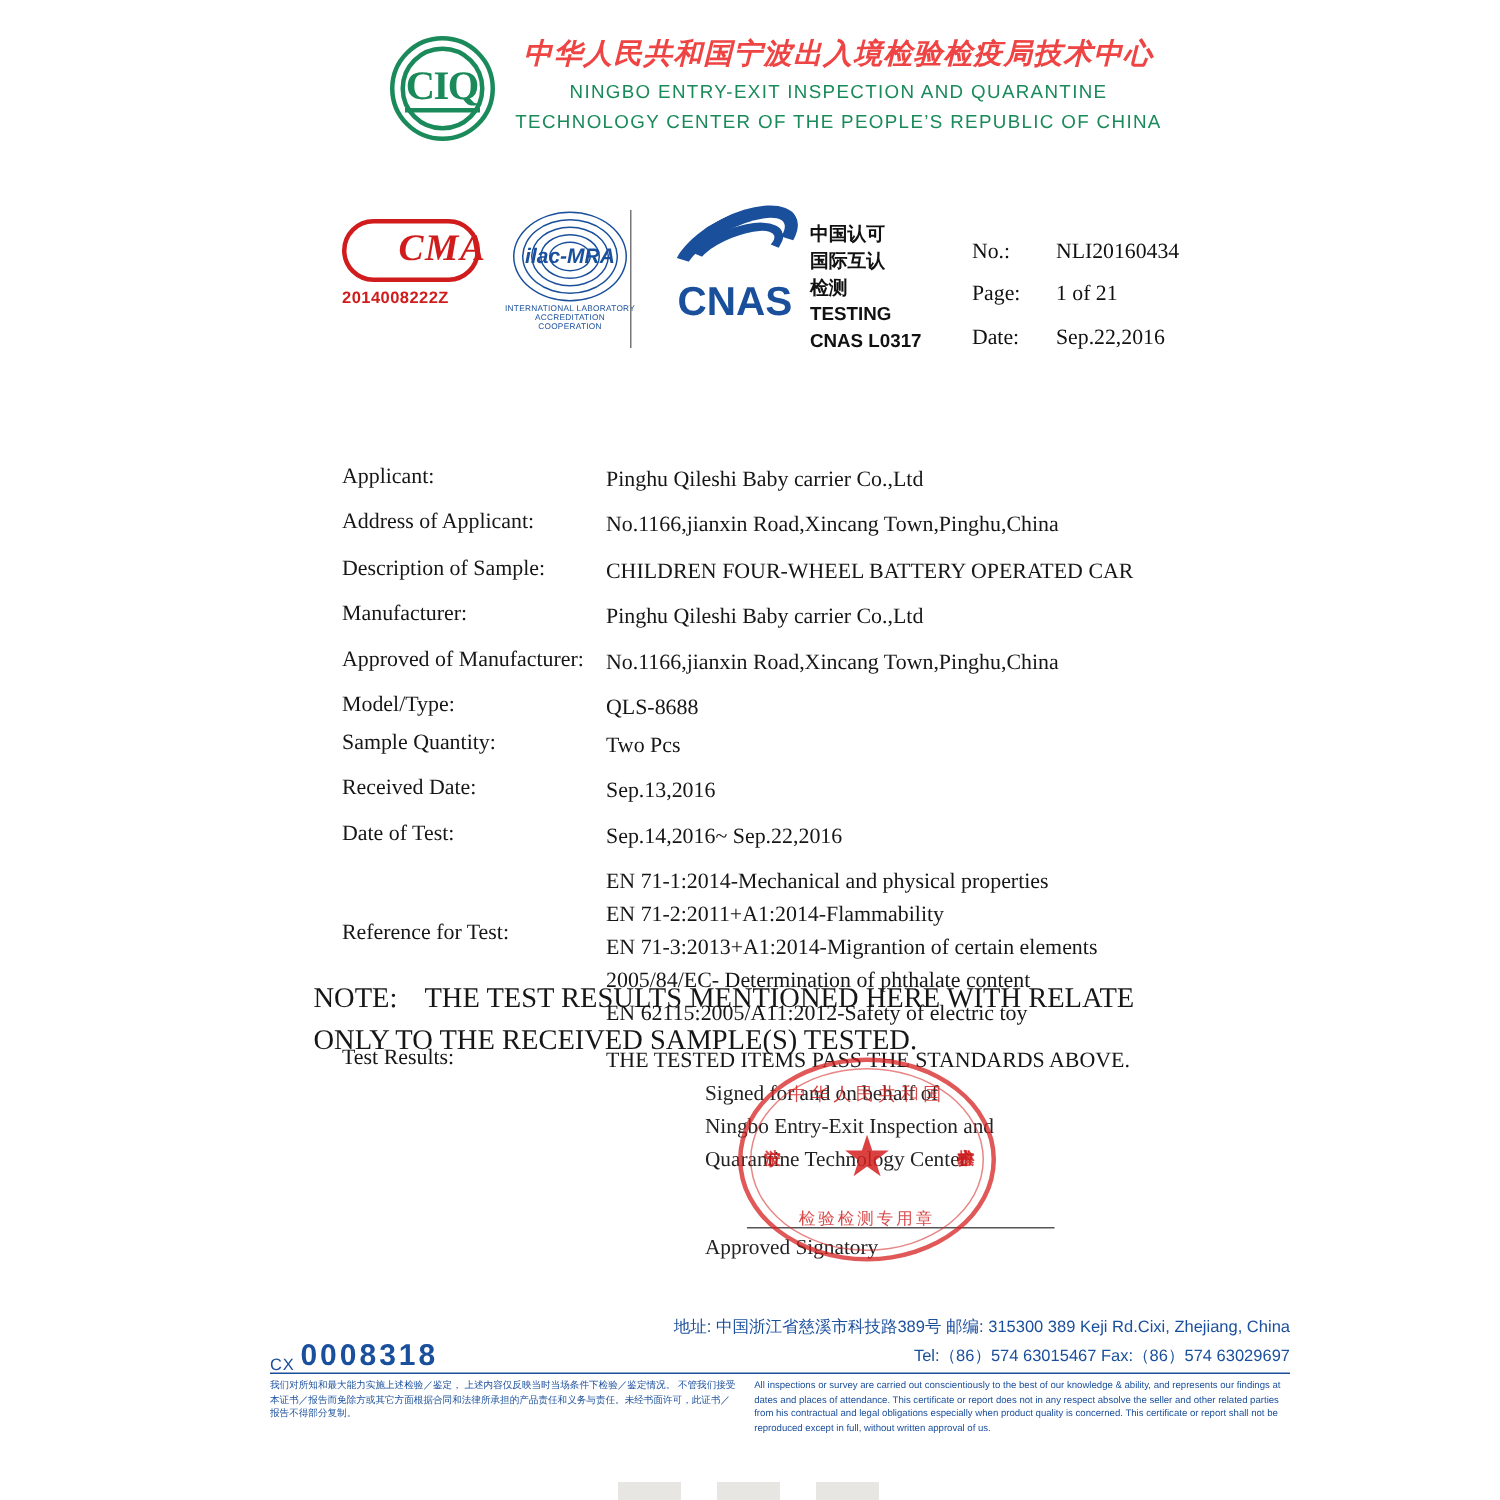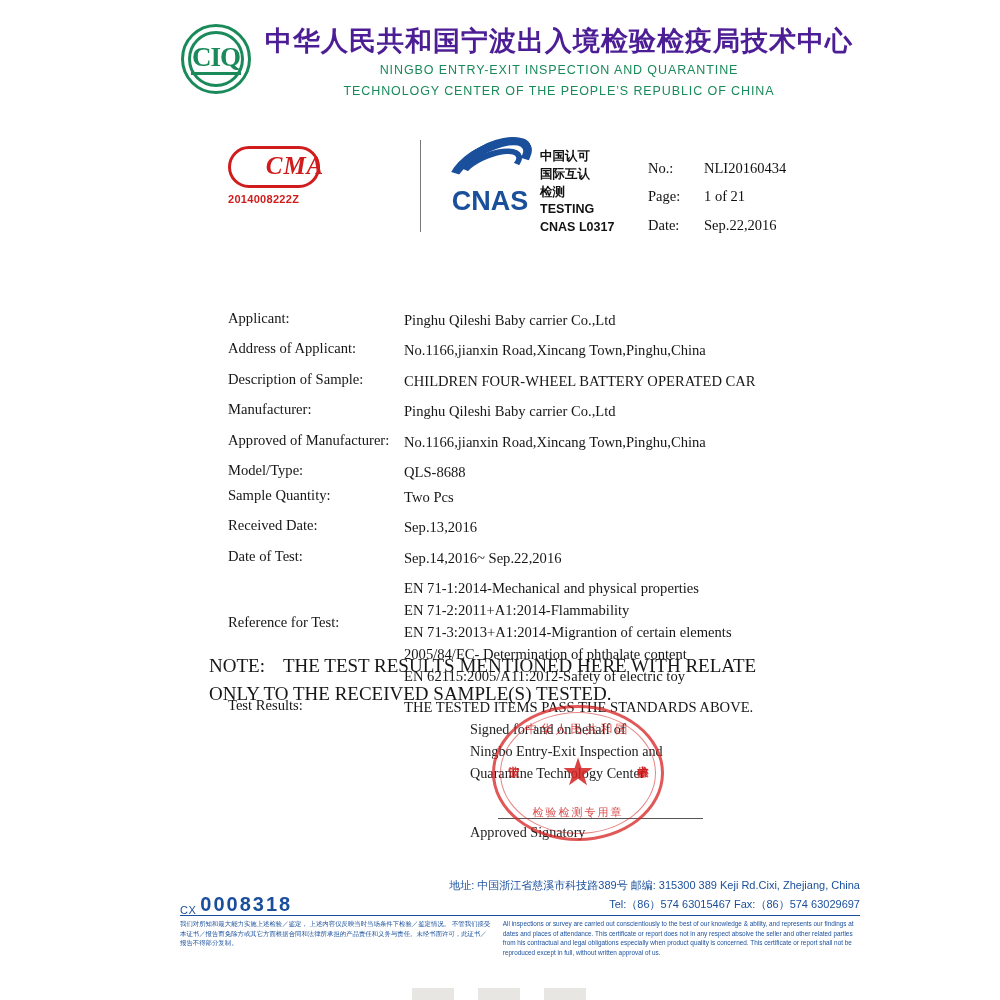--- a/index.html
+++ b/index.html
@@ -68,25 +68,26 @@
     width: 50px;
     height: 3px;
     background: #1a8a5a;
   }
   .header-titles {
     text-align: center;
     padding-top: 4px;
   }
   .cn-title {
     font-family: "Liberation Serif", serif;
-    font-size: 27px;
-    font-weight: bold;
-    color: #4c1d95;
+    font-size: 19px;
+    font-weight: bold;
+    color: #ef4444;
     letter-spacing: 1px;
     line-height: 1.15;
+    font-style: italic;
   }
   .en-title {
     font-family: "Liberation Sans", sans-serif;
     font-size: 12.5px;
     color: #1a8a5a;
     letter-spacing: 0.9px;
     line-height: 1.65;
     margin-top: 3px;
   }
 
@@ -477,20 +478,31 @@
 
   <div class="marks">
 
     <div class="cma">
       <div class="cma-box">
         <div class="txt">CMA</div>
       </div>
       <div class="cma-num">2014008222Z</div>
     </div>
 
+    <div class="ilac">
+      <div class="ilac-mark">
+        <div class="ring" style="width:76px;height:60px;top:1px;"></div>
+        <div class="ring" style="width:64px;height:50px;top:6px;"></div>
+        <div class="ring" style="width:52px;height:40px;top:11px;"></div>
+        <div class="ring" style="width:40px;height:30px;top:16px;"></div>
+        <div class="ring" style="width:28px;height:20px;top:21px;"></div>
+        <div class="ilac-label">ilac-MRA</div>
+      </div>
+      <div class="ilac-caption">INTERNATIONAL LABORATORY ACCREDITATION COOPERATION</div>
+    </div>
 
     <div class="cnas">
       <div class="cnas-swoosh">
         <div class="c1"></div>
         <div class="c2"></div>
       </div>
       <div class="cnas-text">CNAS</div>
     </div>
 
     <div class="cnas-info">

